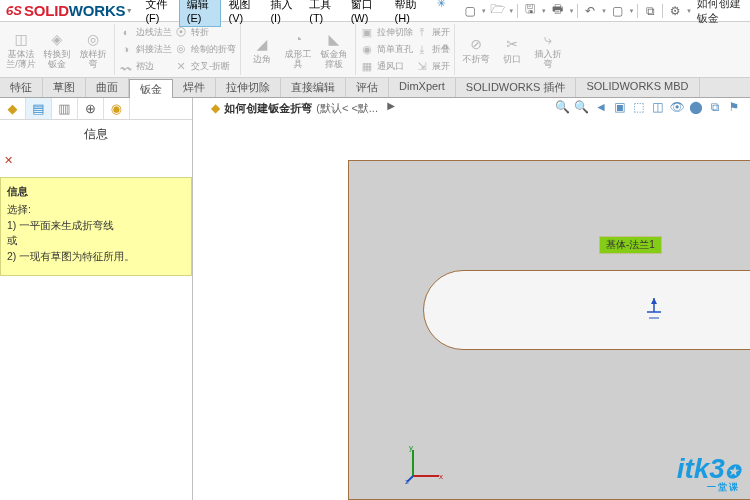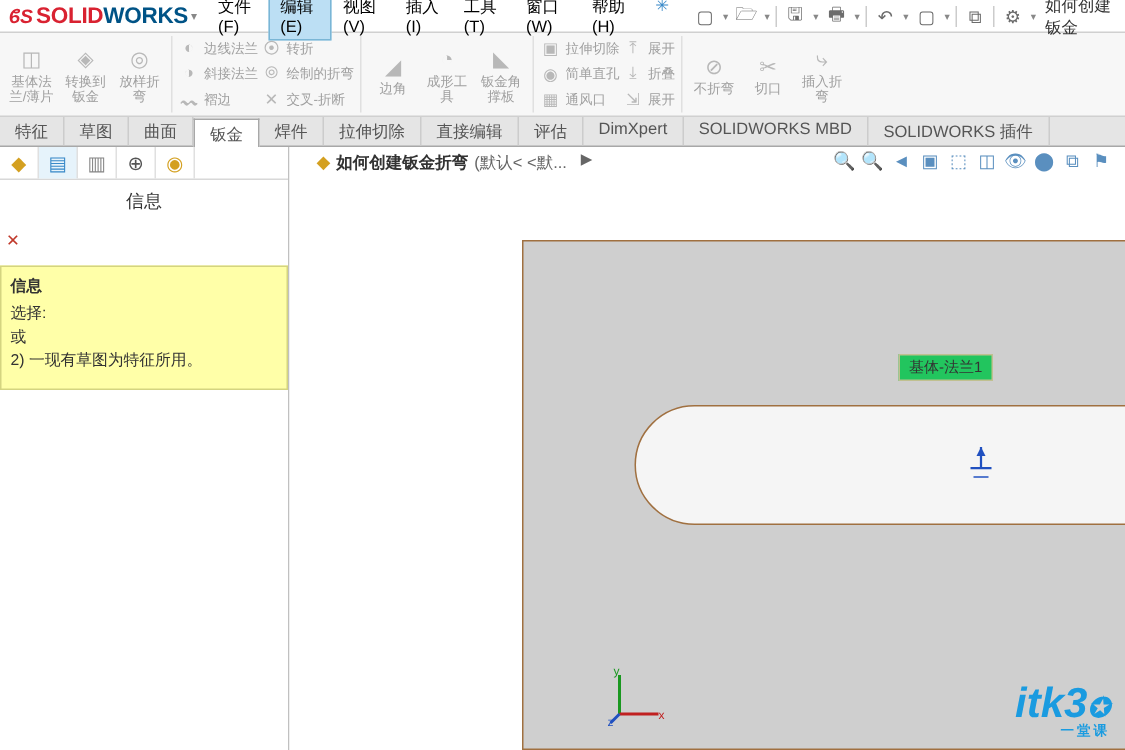--- a/index.html
+++ b/index.html
@@ -38,21 +38,21 @@
   .info-box { background: #ffffa8; border: 1px solid #d4d480; margin-top: 28px; padding: 6px 6px 10px 6px; font-size: 10.5px; color: #333; line-height: 1.5; }
   .info-hdr { font-weight: bold; margin-bottom: 2px; }
   .viewport { flex: 1; position: relative; background: #fff; overflow: hidden; }
   .doc-bar { display: flex; align-items: center; height: 20px; padding: 0 4px; gap: 4px; font-size: 11px; color: #333; }
   .doc-bar .ico { font-size: 12px; color: #888; }
   .doc-toolbar { position: absolute; right: 8px; top: 2px; display: flex; gap: 3px; font-size: 12px; color: #5a8fbf; }
   .doc-toolbar .ti { width: 16px; text-align: center; }
   .canvas { position: absolute; left: 0; top: 22px; right: 0; bottom: 0; }
   .plate { position: absolute; left: 155px; top: 40px; width: 500px; height: 340px; background: #cfcfcf; border: 1px solid #a07040; }
   .slot { position: absolute; left: 230px; top: 150px; width: 430px; height: 80px; background: #f5f5f5; border: 1px solid #a07040; border-radius: 40px; }
-  .anno { position: absolute; left: 406px; top: 116px; background: #22c55e; border: 1px solid #c0c090; padding: 1px 6px; font-size: 10px; color: #333; }
+  .anno { position: absolute; left: 406px; top: 116px; background: #84cc16; border: 1px solid #c0c090; padding: 1px 6px; font-size: 10px; color: #333; }
   .triad { position: absolute; left: 212px; bottom: 16px; width: 40px; height: 40px; }
   .origin-mark { position: absolute; left: 452px; top: 178px; }
   .watermark { position: absolute; right: 10px; bottom: 6px; font-size: 28px; font-weight: bold; font-style: italic; color: #1a9be0; font-family: Arial; }
   .watermark .sub { font-size: 9px; color: #1a9be0; display: block; font-style: normal; text-align: right; margin-top: -4px; letter-spacing: 2px; }
   .flyout { position: absolute; left: 193px; top: 2px; width: 10px; height: 14px; font-size: 10px; color: #666; text-align: center; }
 </style>
 </head>
 <body>
 
 <div class="menubar">
@@ -211,38 +211,39 @@
 <div class="tabstrip">
   <div class="tab">特征</div>
   <div class="tab">草图</div>
   <div class="tab">曲面</div>
   <div class="tab active">钣金</div>
   <div class="tab">焊件</div>
   <div class="tab">拉伸切除</div>
   <div class="tab">直接编辑</div>
   <div class="tab">评估</div>
   <div class="tab">DimXpert</div>
+  <div class="tab">SOLIDWORKS 插件</div>
   <div class="tab">SOLIDWORKS MBD</div>
-  <div class="tab">SOLIDWORKS 插件</div>
 </div>
 
 <div class="workspace">
   <div class="left-panel">
     <div class="panel-tabs">
       <div class="panel-tab" style="color:#d4a020">◆</div>
       <div class="panel-tab active" style="color:#3a8ac9">▤</div>
       <div class="panel-tab" style="color:#888">▥</div>
       <div class="panel-tab" style="color:#555">⊕</div>
       <div class="panel-tab" style="color:#d4a020">◉</div>
     </div>
     <div class="panel-title">信息</div>
     <div class="panel-close">✕</div>
     <div class="info-box">
       <div class="info-hdr">信息</div>
       <div>选择:</div>
+      <div>1) 一平面来生成折弯线</div>
       <div>或</div>
       <div>2) 一现有草图为特征所用。</div>
     </div>
   </div>
 
   <div class="viewport">
     <div class="flyout">▶</div>
     <div class="doc-bar">
       <span class="ico" style="color:#d4a020;margin-left:14px">◆</span>
       <span style="font-weight:bold">如何创建钣金折弯</span>

